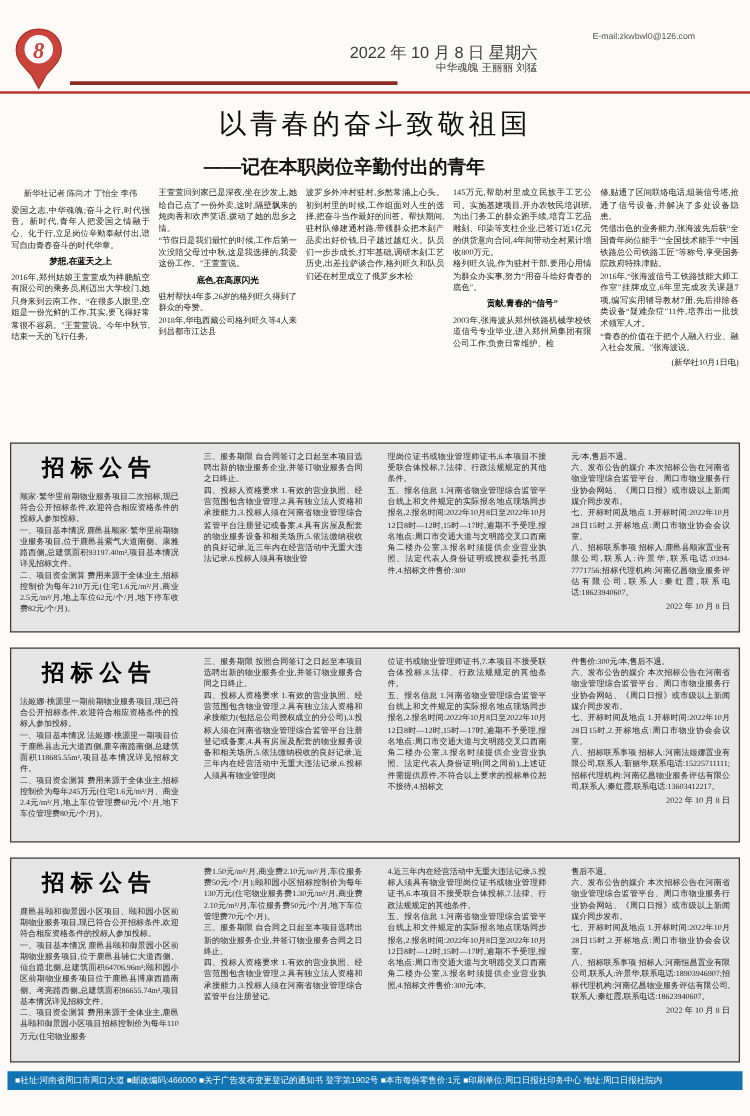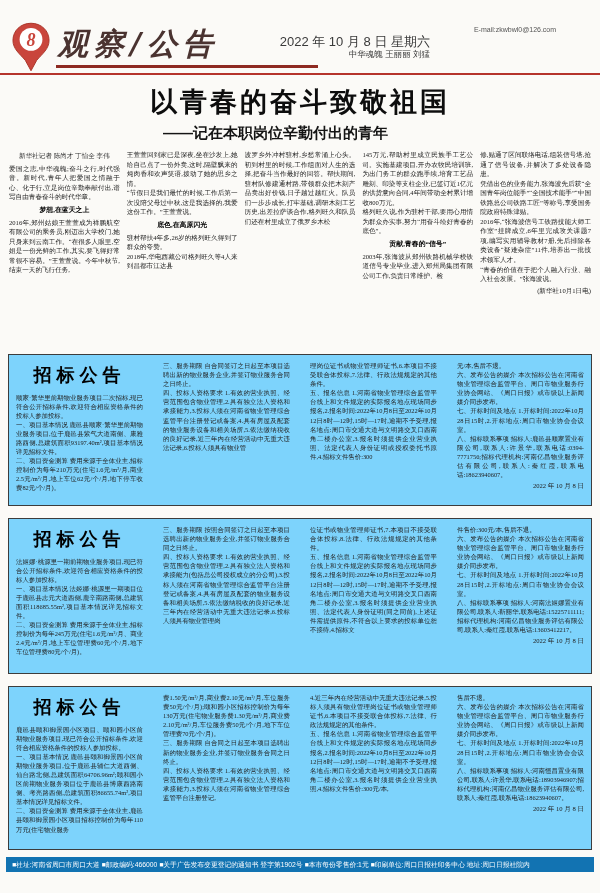--- a/index.html
+++ b/index.html
@@ -15,34 +15,34 @@
   .hdr-meta{position:absolute;right:170px;top:36px;text-align:right;
         font-family:"Liberation Sans",sans-serif;color:#3a3a3a;}
   .date-line{font-size:13px;line-height:12px;}
   .editors-line{font-size:8.5px;line-height:12px;}
   .masthead-wrap{position:absolute;right:10px;top:26px;width:150px;text-align:center;}
   .masthead{font-size:26px;font-weight:900;font-style:italic;color:#b5342c;
         font-family:"DejaVu Serif",serif;letter-spacing:1px;line-height:30px;}
   .email{font-size:7px;color:#555;font-family:"Liberation Sans",sans-serif;}
   
   .headline{position:absolute;left:0;top:84px;width:600px;text-align:center;
-        font-size:27px;font-weight:700;letter-spacing:3px;color:#0d0d0d;
+        font-size:22px;font-weight:400;letter-spacing:3px;color:#0d0d0d;
         font-family:"DejaVu Serif",serif;}
   .subheadline{position:absolute;left:0;top:124px;width:551px;text-align:center;
         font-size:15px;font-weight:700;color:#141414;font-family:"Liberation Sans",sans-serif;}
   
   .article-cols{position:absolute;left:9px;top:150px;width:582px;height:198px;
         display:flex;gap:7px;}
   .acol{flex:1;font-size:6.6px;line-height:1.45;text-align:justify;overflow:hidden;color:#222;}
   .p{white-space:pre-line;margin:0 0 2px 0;}
   .byline{text-align:center;margin:1px 0 3px 0;color:#333;}
   .subhead{font-weight:bold;text-align:center;margin:3px 0;font-size:6.9px;color:#000;}
   .sig{text-align:right;}
   
-  .ann{position:absolute;left:8px;width:584px;border:1px solid #3c3c3c;background:#7dd3fc;
+  .ann{position:absolute;left:8px;width:584px;border:1px solid #3c3c3c;background:#e5e5e5;
         box-sizing:border-box;padding:6px 7px;display:flex;gap:20px;}
   .ann1{top:354px;height:152px;}
   .ann2{top:518px;height:156px;}
   .ann3{top:686px;height:164px;}
   .anncol{flex:1;font-size:6.4px;line-height:1.42;text-align:justify;overflow:hidden;
         white-space:pre-line;color:#222;}
   .ann-title{font-size:18px;font-weight:900;text-align:center;letter-spacing:5px;
         margin:1px 0 5px 0;color:#000;font-family:"DejaVu Serif",serif;white-space:normal;}
   .ann-date{text-align:right;font-size:6.6px;margin-top:2px;}
   
@@ -54,21 +54,20 @@
 <body>
 
 <div class="page">
 
   <div class="hdr">
     <svg class="badge" viewBox="0 0 40 52">
       <path d="M20 1 C9 1 1 9 1 19 C1 28 8 33 14 40 L20 51 L26 40 C32 33 39 28 39 19 C39 9 31 1 20 1 Z" fill="#c9453c" stroke="#a93226" stroke-width="1"></path>
       <circle cx="20" cy="18" r="12" fill="#fff"></circle>
       <text x="20" y="25" text-anchor="middle" font-size="19" font-weight="bold" fill="#c9453c" font-style="italic">8</text>
     </svg>
-    <div class="section-title">观察/公告</div>
     <div class="rule-short"></div>
     <div class="rule-long"></div>
     <div class="hdr-meta">
       <div class="date-line">2022 年 10 月 8 日  星期六</div>
       <div class="editors-line">中华魂魄 王丽丽 刘猛</div>
     </div>
     <div class="masthead-wrap">
       <div class="email">E-mail:zkwbwl0@126.com</div>
     </div>
   </div>

